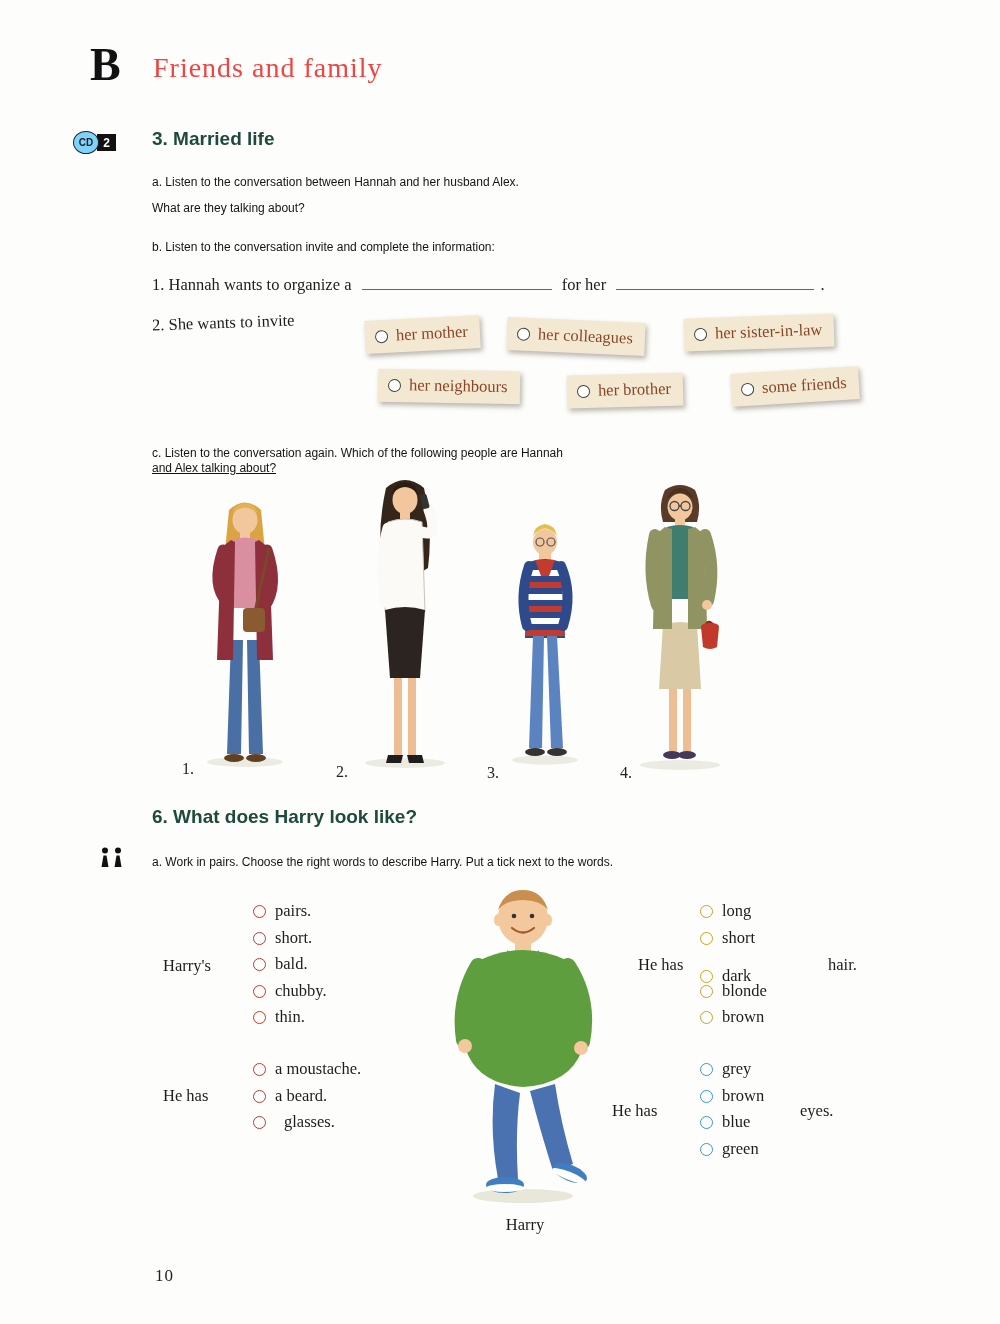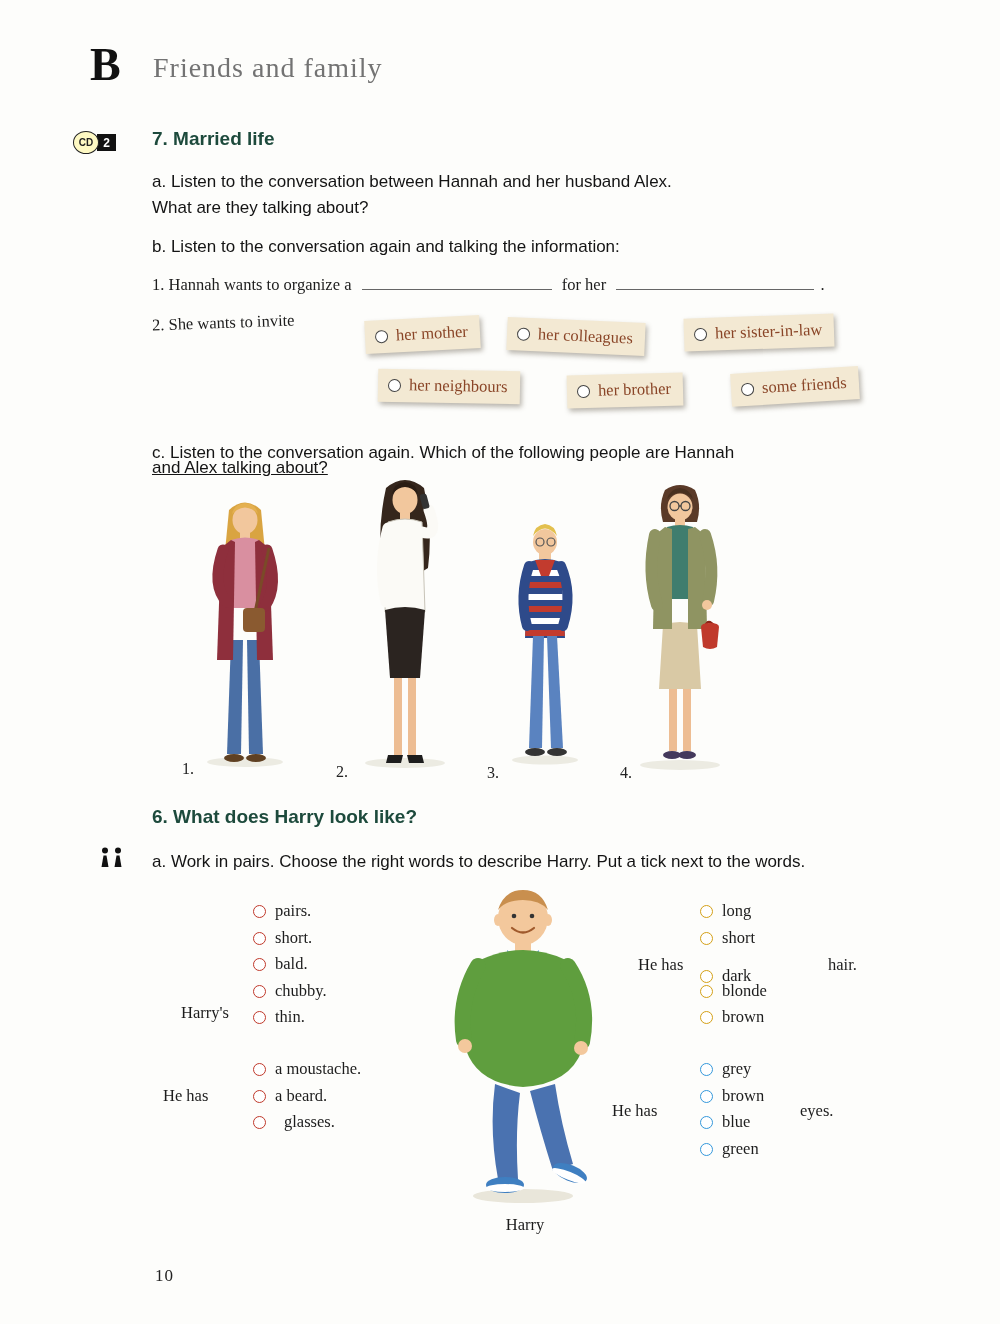--- a/index.html
+++ b/index.html
@@ -6,31 +6,31 @@
   body{
     width:1000px;height:1324px;position:relative;
     background:#fdfdfb;
     font-family:"Liberation Sans",sans-serif;
     color:#1a1a1a;
     overflow:hidden;
   }
   .abs{position:absolute;}
   
   .section-letter{font-family:"Liberation Serif",serif;font-size:46px;font-weight:bold;color:#111;}
-  .section-title{font-family:"Liberation Serif",serif;font-size:28px;color:#737373;letter-spacing:1px;}
+  .section-title{font-family:"Liberation Serif",serif;font-size:28px;color:#ef4444;letter-spacing:1px;}
   
   .cd-badge{display:flex;align-items:center;}
   .cd-circle{display:inline-flex;align-items:center;justify-content:center;
     width:24px;height:21px;border:1.6px solid #222;border-radius:50%;
-    font-size:10px;font-weight:bold;color:#222;background:#fef9c3;z-index:2;text-align:center;}
+    font-size:10px;font-weight:bold;color:#222;background:#7dd3fc;z-index:2;text-align:center;}
   .cd-num{display:inline-flex;align-items:center;justify-content:center;
     width:19px;height:17px;background:#111;color:#fff;font-size:12px;font-weight:bold;margin-left:-2px;}
   
   .ex-heading{font-size:19px;font-weight:bold;color:#1d4a3c;}
-  .instr{font-size:17px;line-height:26px;color:#141414;}
+  .instr{font-size:12px;line-height:26px;color:#141414;}
   .serif{font-family:"Liberation Serif",serif;font-size:16.5px;color:#1d1d1d;}
   .blank{display:inline-block;border-bottom:1px solid #666;height:15px;vertical-align:baseline;}
   
   .chip{position:absolute;display:flex;align-items:center;gap:8px;
     background:#f3e9d3;padding:6px 12px 7px 10px;
     box-shadow:2px 3px 5px rgba(60,50,30,.35);
     font-family:"Liberation Serif",serif;font-size:16.5px;color:#8a4527;white-space:nowrap;}
   
   .ring{display:inline-block;width:11px;height:11px;border-radius:50%;border:1.6px solid #444;background:#fff;flex:0 0 auto;}
   .ring.red{border-color:#c0392b;}
@@ -48,26 +48,26 @@
 <body>
 
 <div class="abs section-letter" style="left:90px;top:38px;">B</div>
 <div class="abs section-title" style="left:153px;top:52px;">Friends and family</div>
 
 <div class="abs cd-badge" style="left:73px;top:131px;">
   <span class="cd-circle">CD</span>
     <span class="cd-num">2</span>
 </div>
 
-<div class="abs ex-heading" style="left:152px;top:128px;">7. Married life</div>
+<div class="abs ex-heading" style="left:152px;top:128px;">3. Married life</div>
 
 <div class="abs instr" style="left:152px;top:169px;">a. Listen to the conversation between Hannah and her husband Alex.</div>
 <div class="abs instr" style="left:152px;top:195px;">What are they talking about?</div>
 
-<div class="abs instr" style="left:152px;top:234px;">b. Listen to the conversation again and talking the information:</div>
+<div class="abs instr" style="left:152px;top:234px;">b. Listen to the conversation invite and complete the information:</div>
 
 <div class="abs serif" style="left:152px;top:274px;white-space:nowrap;">
   <span>1. Hannah wants to organize a</span>
   <span class="blank" style="width:190px;margin:0 6px;"></span>
   <span>for her</span>
   <span class="blank" style="width:198px;margin:0 2px 0 6px;"></span>
   <span>.</span>
 </div>
 
 <div class="abs serif" style="left:152px;top:313px;transform:rotate(-2deg);">2. She wants to invite</div>
@@ -209,21 +209,21 @@
   <svg width="28" height="20" viewBox="0 0 28 20">
     <circle cx="7" cy="3.5" r="3" fill="#111"></circle>
     <path d="M3.5 20 L5.5 8.5 L8.5 8.5 L10.5 20 Z" fill="#111"></path>
     <circle cx="20" cy="3.5" r="3" fill="#111"></circle>
     <path d="M16.5 20 L18.5 8.5 L21.5 8.5 L23.5 20 Z" fill="#111"></path>
   </svg>
 </div>
 
 <div class="abs instr" style="left:152px;top:849px;">a. Work in pairs. Choose the right words to describe Harry. Put a tick next to the words.</div>
 
-<div class="group-label" style="left:163px;top:1003px;margin-left:18px;">Harry's</div>
+<div class="group-label" style="left:163px;top:956px;">Harry's</div>
 <div class="opt" style="left:253px;top:901px;">
   <span class="ring red"></span>
   <span>pairs.</span>
 </div>
 <div class="opt" style="left:253px;top:928px;justify-content:center;">
   <span class="ring red"></span>
   <span>short.</span>
 </div>
 <div class="opt" style="left:253px;top:954px;">
   <span class="ring red"></span>

